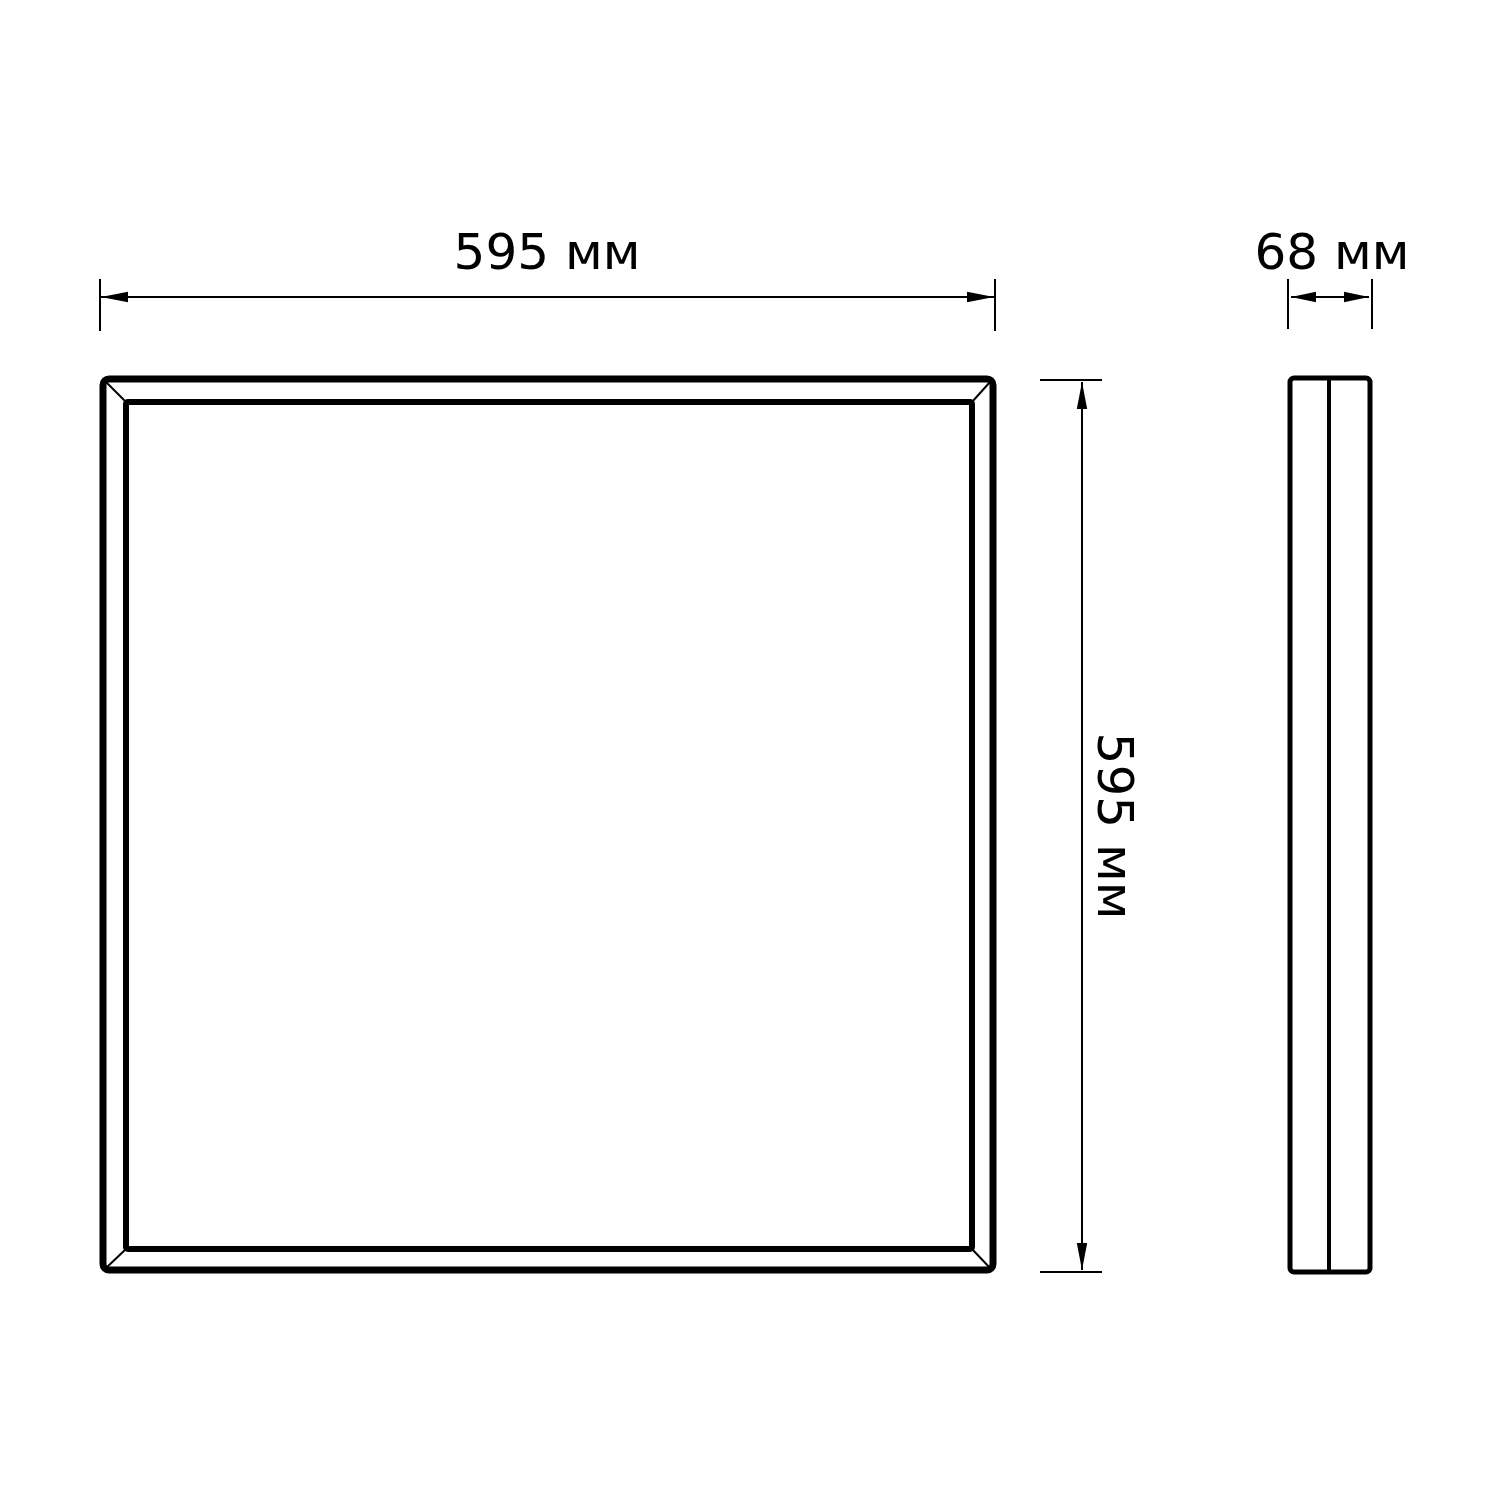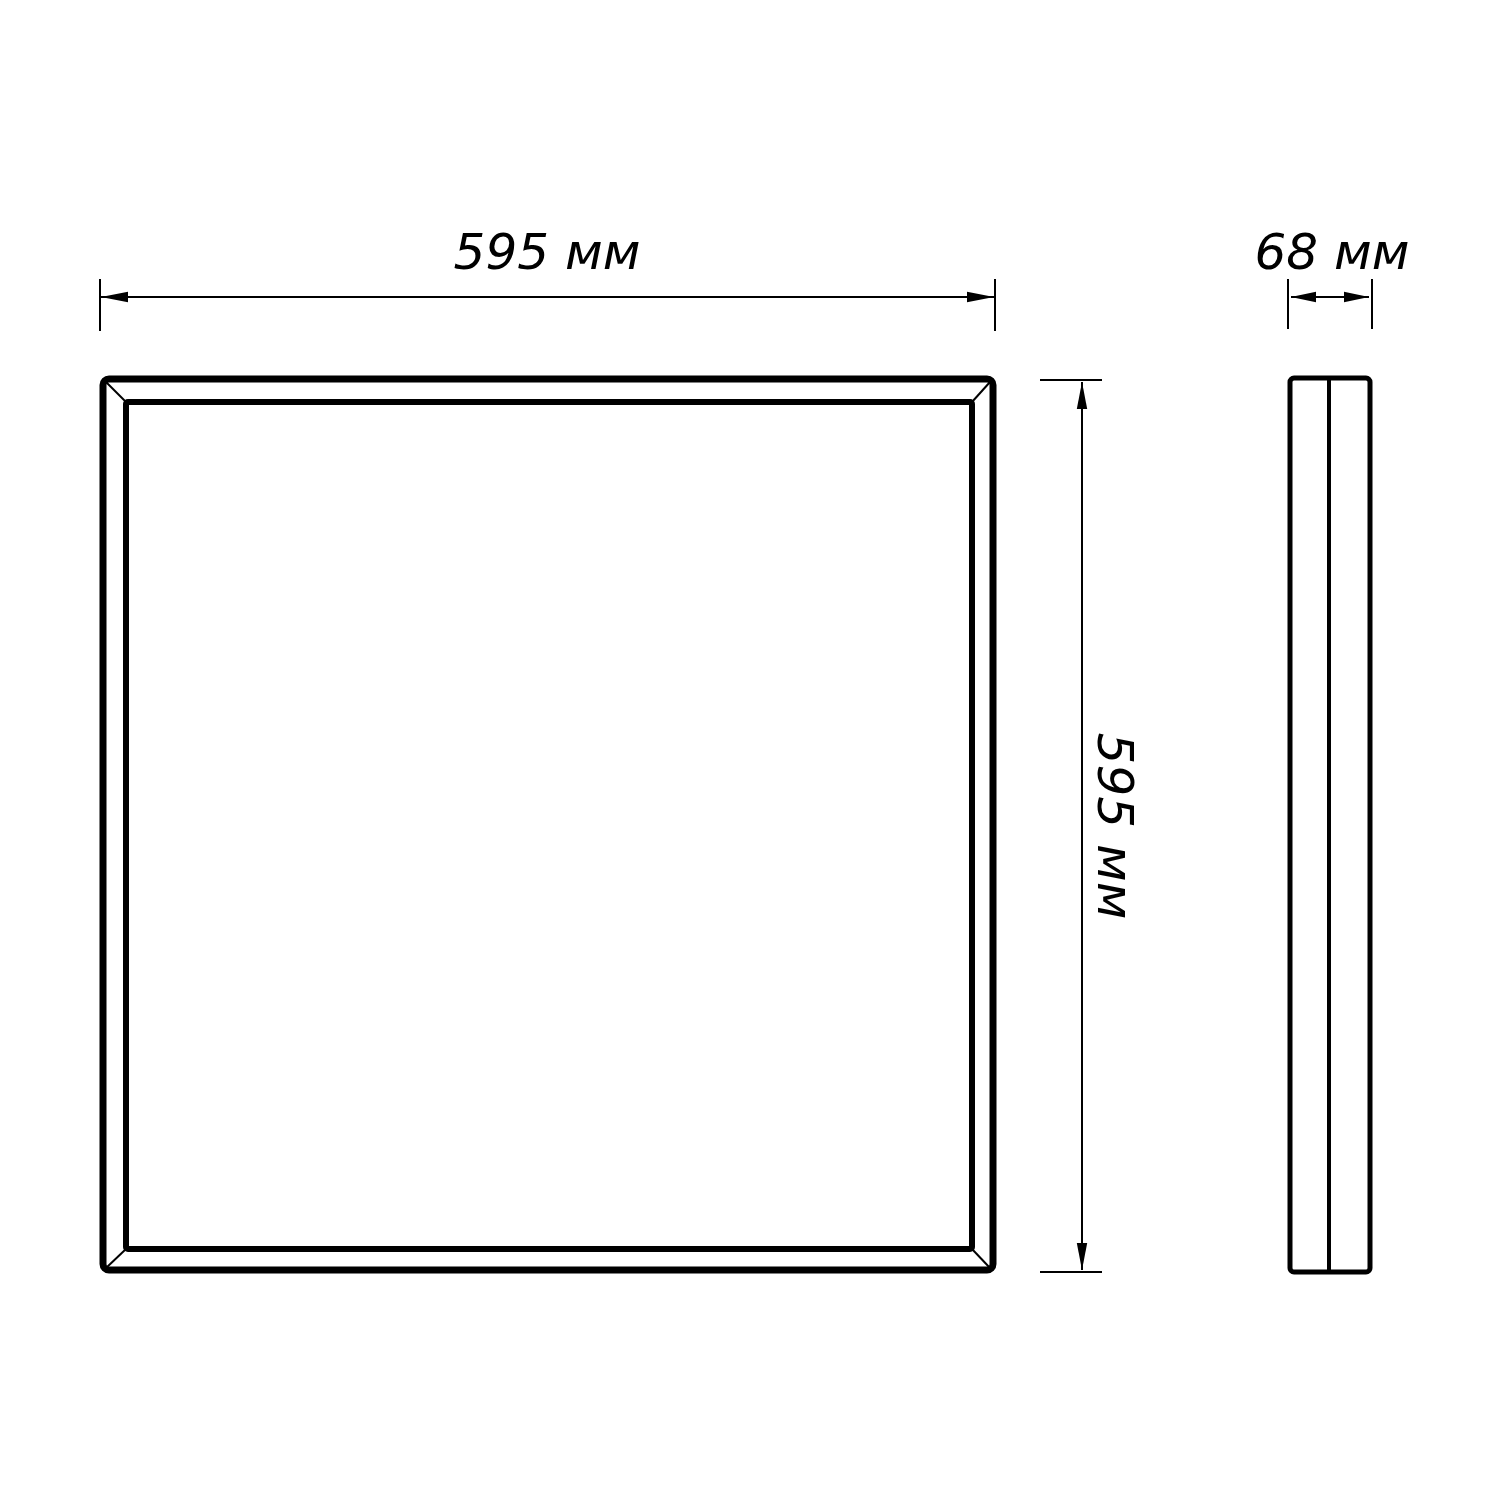--- a/index.html
+++ b/index.html
@@ -6,21 +6,20 @@
     margin: 0;
     padding: 0;
     background: #ffffff;
   }
   .canvas {
     position: relative;
     width: 1500px;
     height: 1500px;
     background: #ffffff;
     font-family: "DejaVu Sans", "Liberation Sans", sans-serif;
-    font-style: italic;
   }
   svg { display: block; }
 
   .frame-outer {
     fill: none;
     stroke: #000000;
     stroke-width: 7;
     stroke-linejoin: round;
   }
   .frame-inner {

